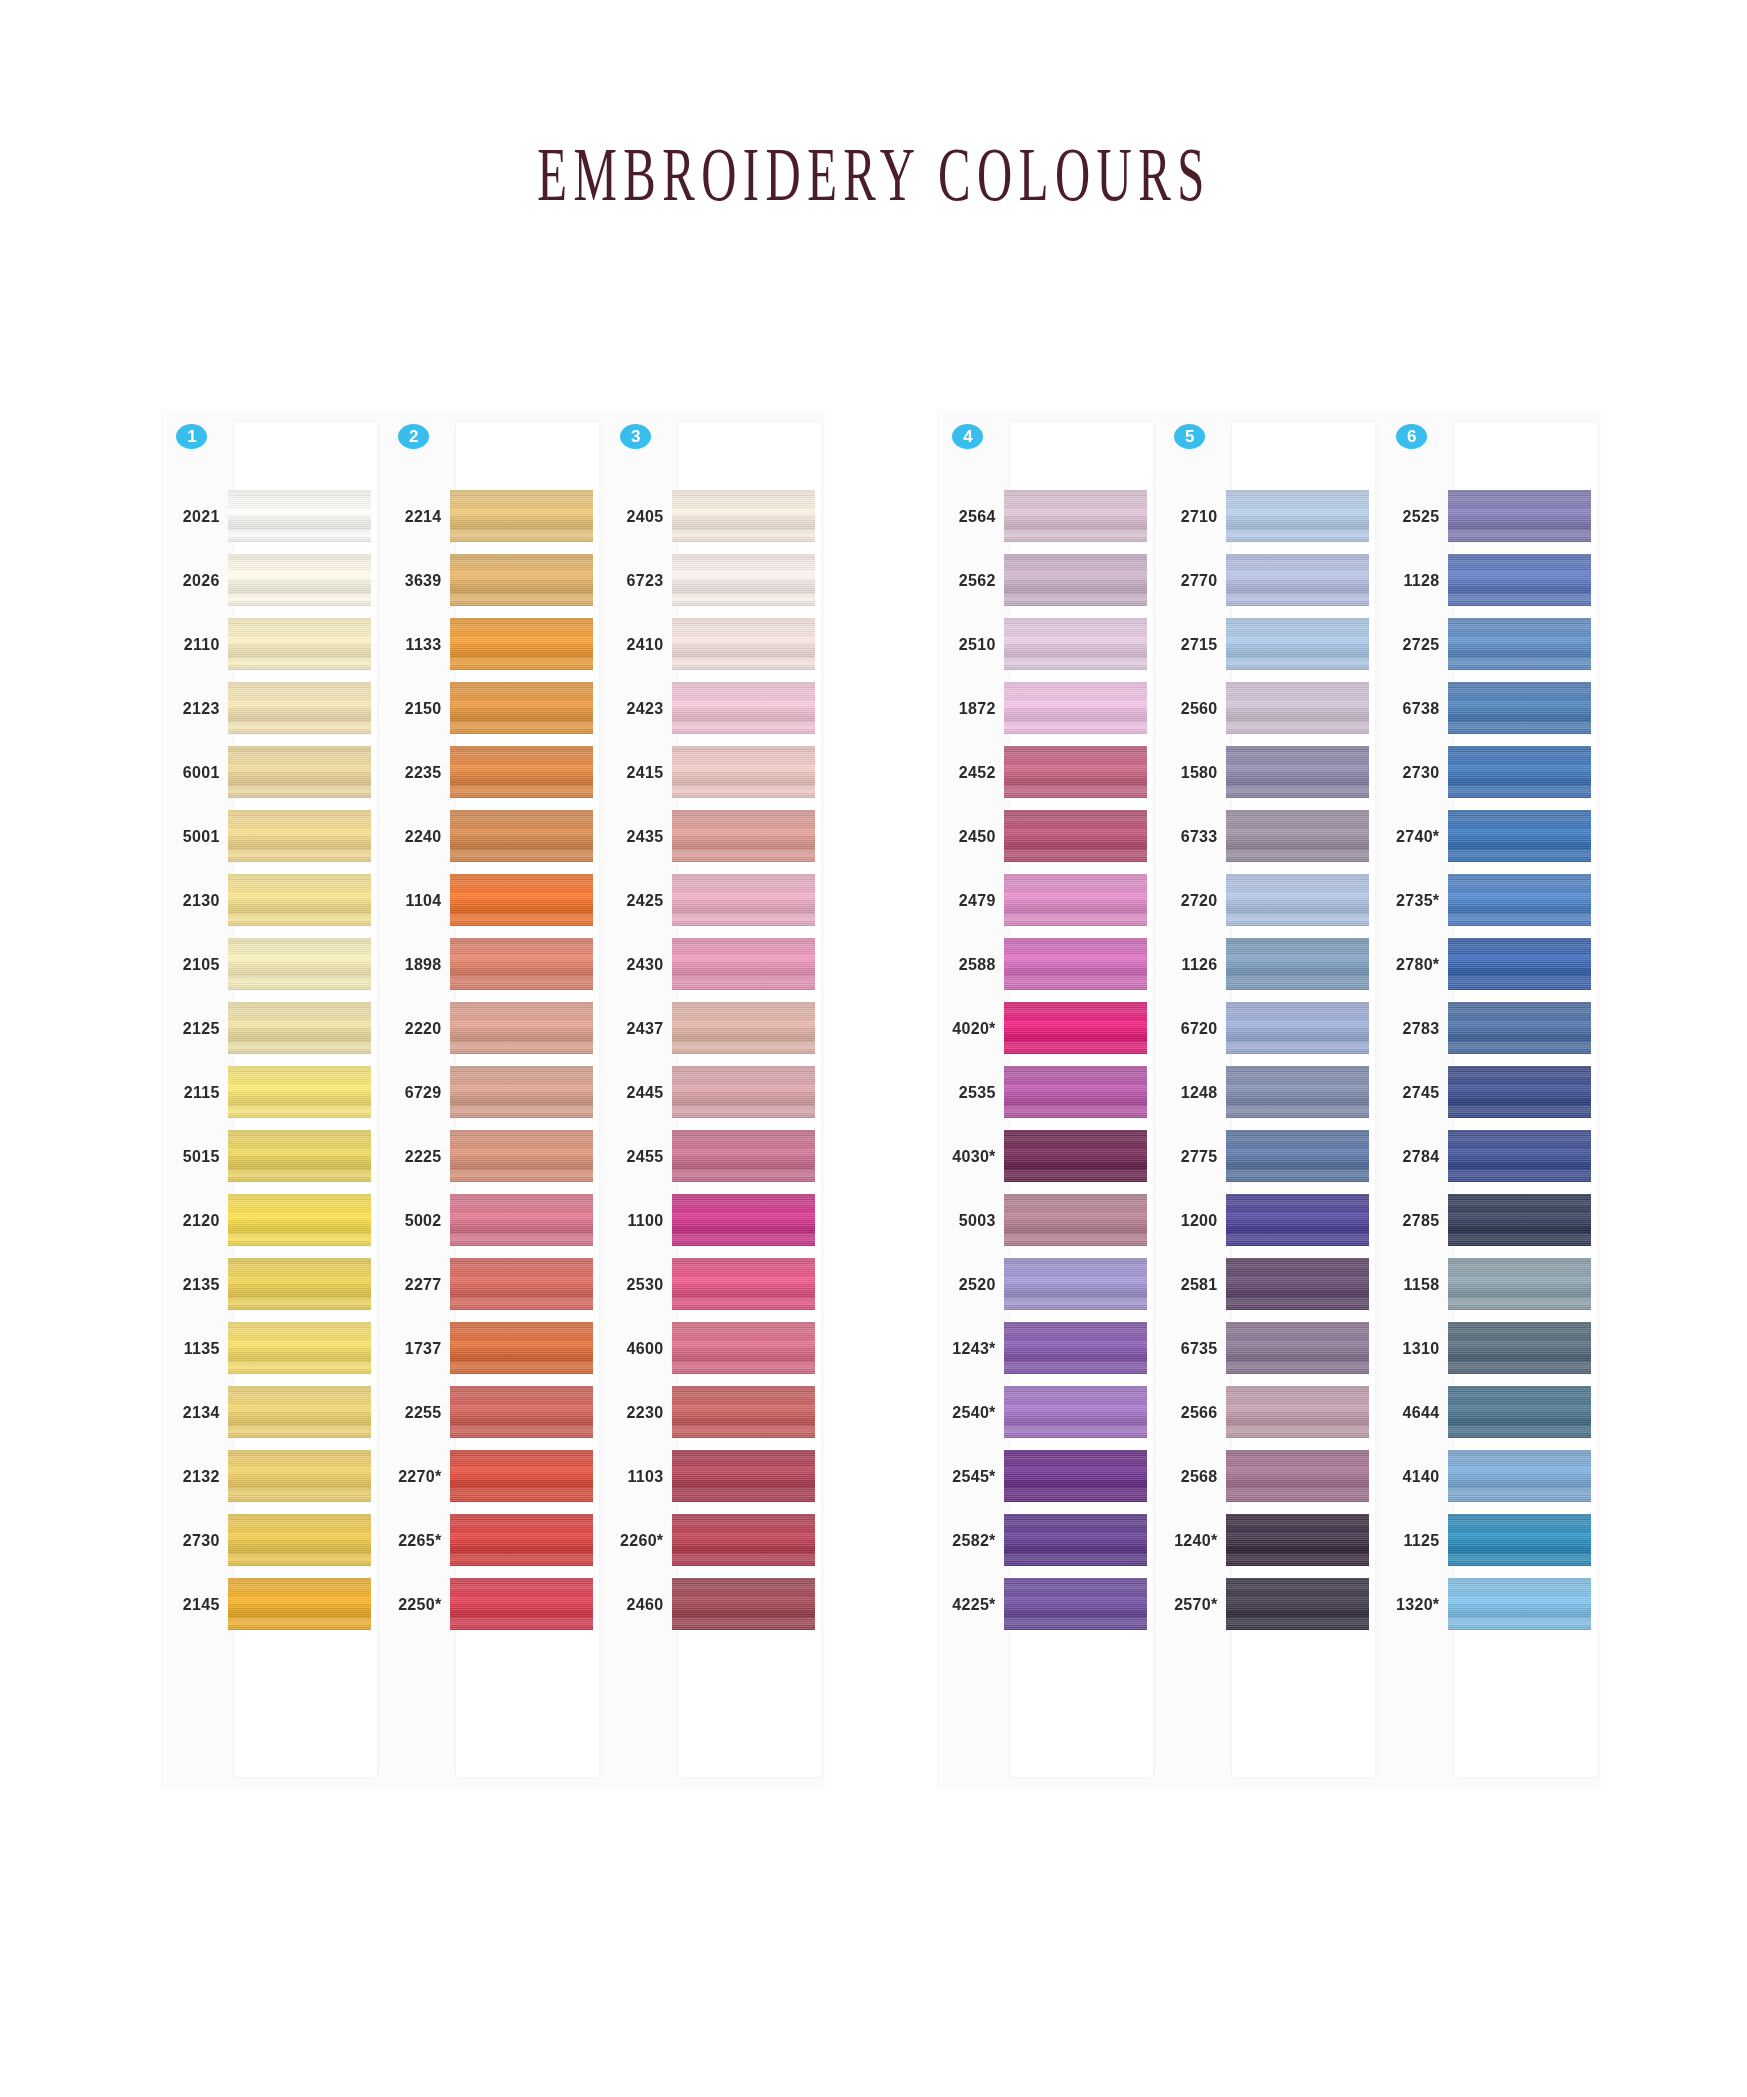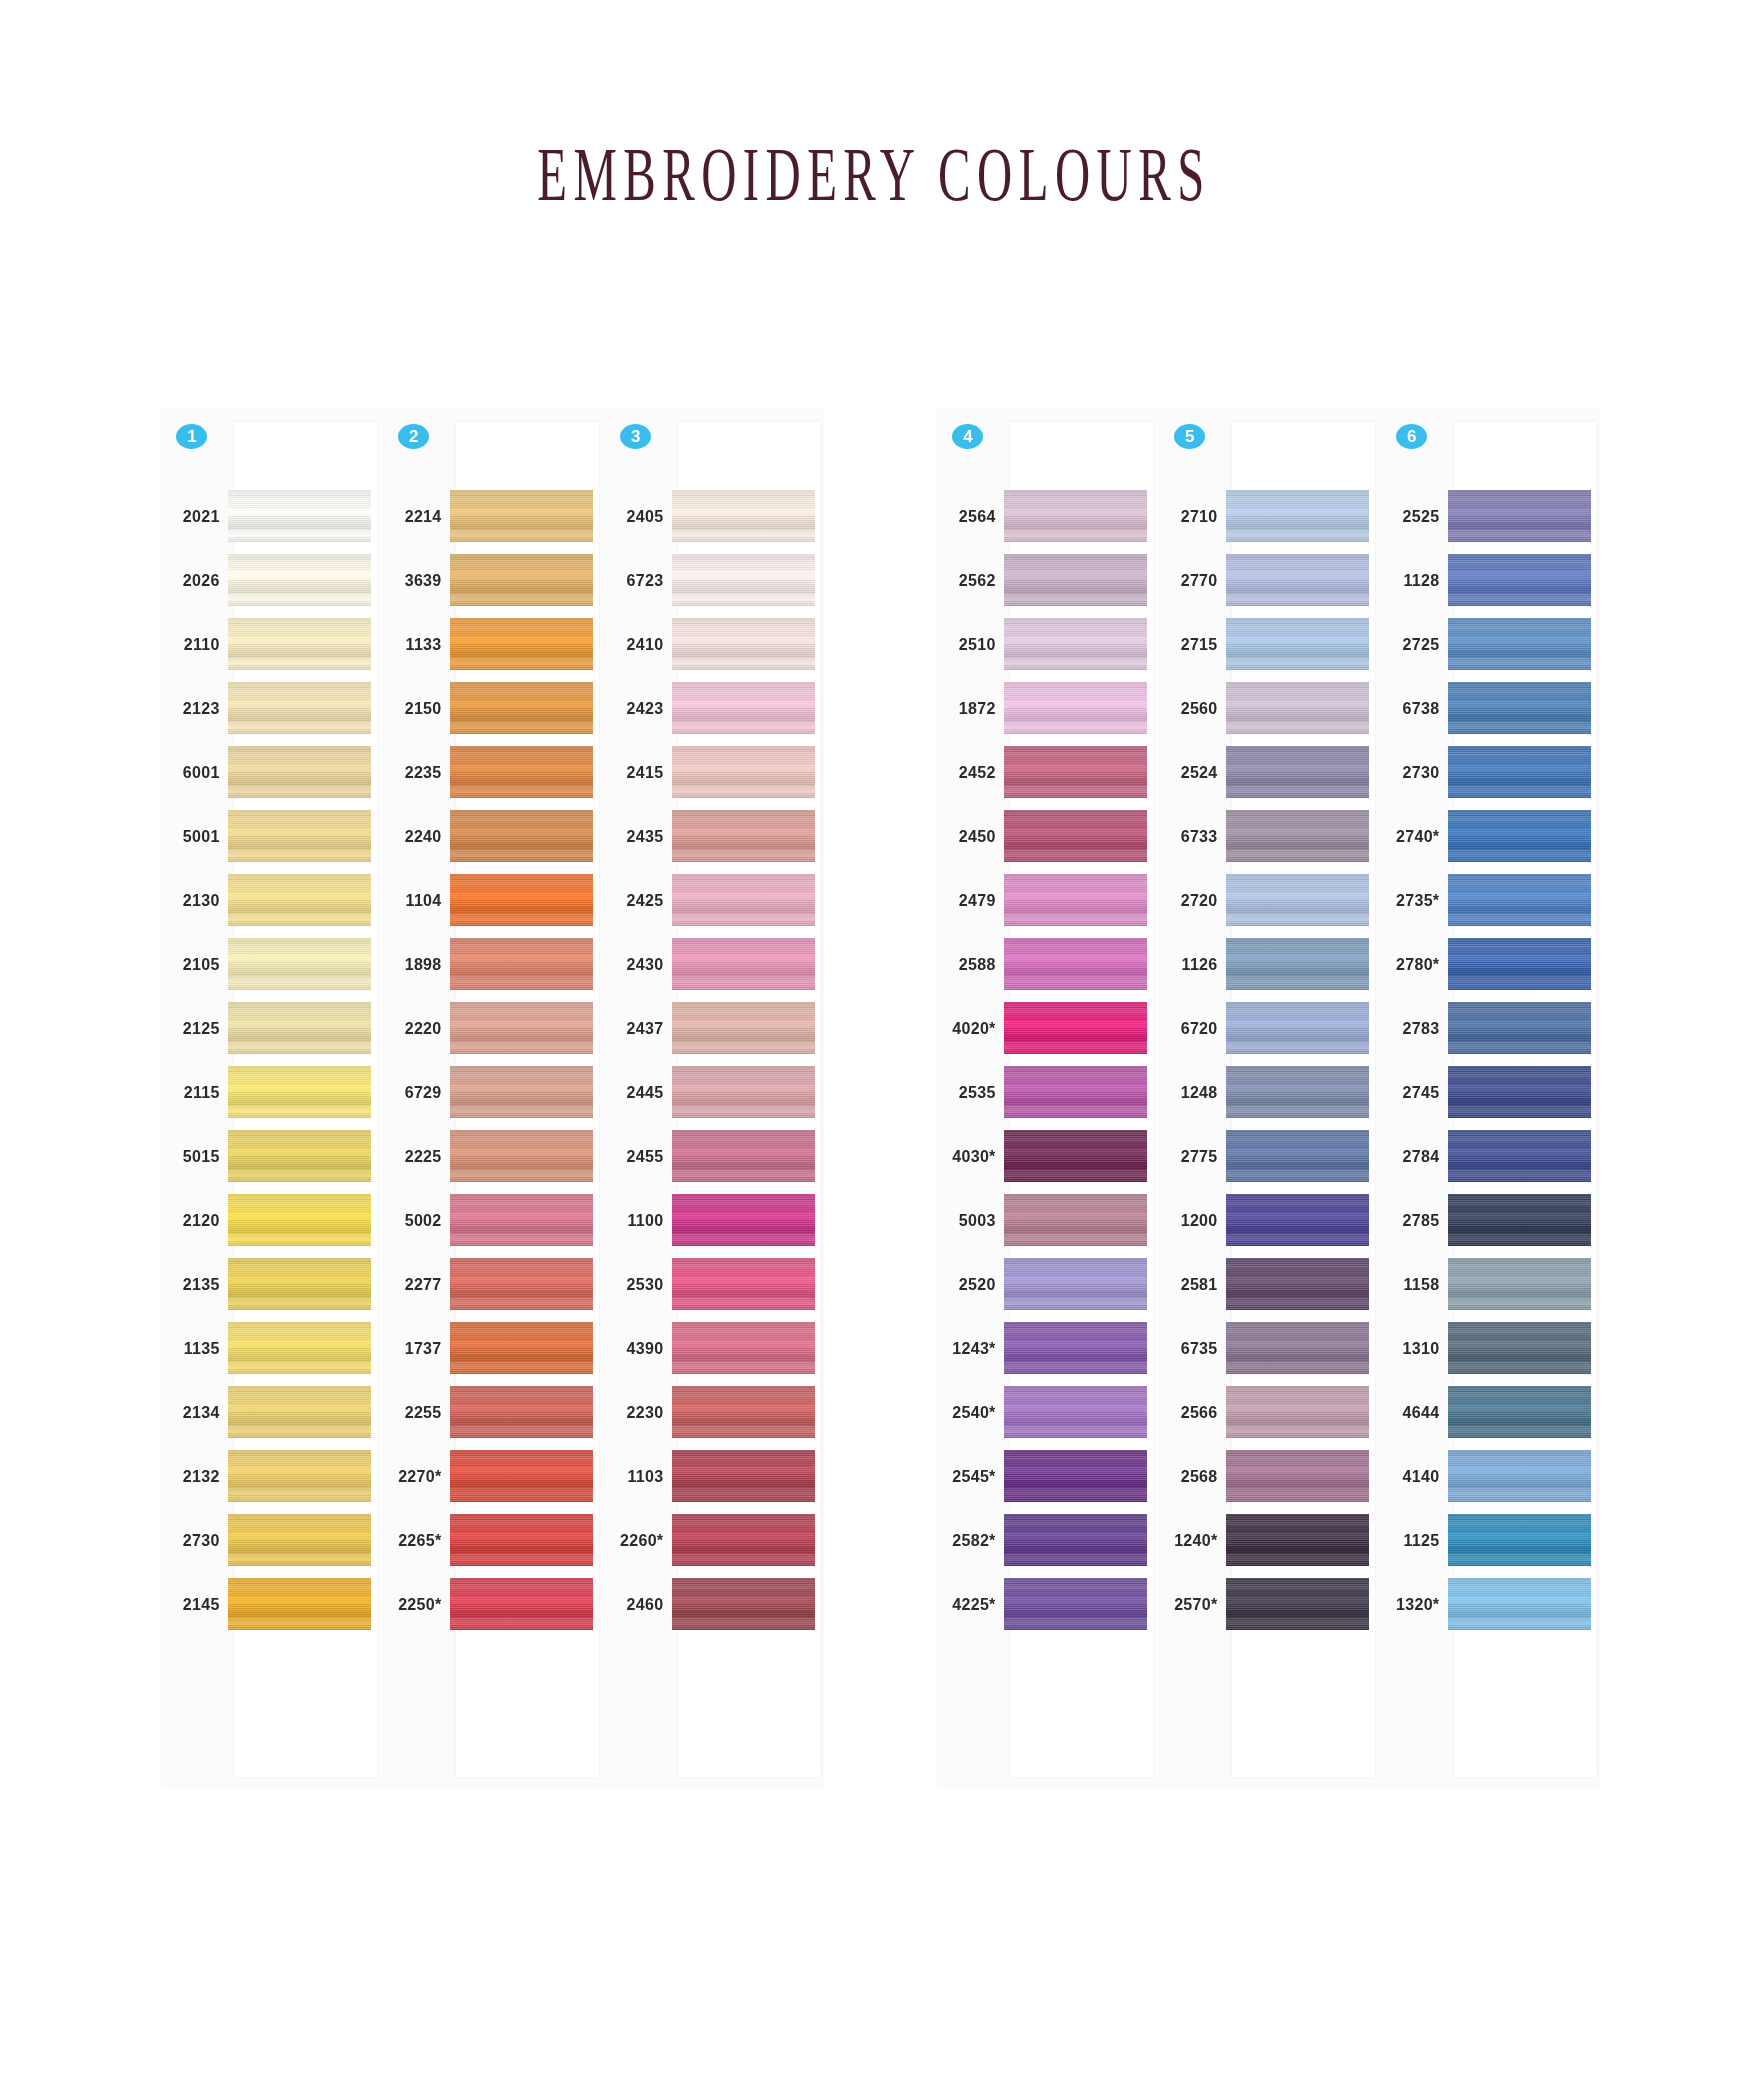--- a/index.html
+++ b/index.html
@@ -458,21 +458,21 @@
                 <div class="swatch" style="background-color: rgb(205, 51, 137);"></div>
               </div>
             </div>
             <div class="row">
               <div class="code">2530</div>
               <div class="swatch-slot">
                 <div class="swatch" style="background-color: rgb(227, 83, 132);"></div>
               </div>
             </div>
             <div class="row">
-              <div class="code">4390</div>
+              <div class="code">4600</div>
               <div class="swatch-slot">
                 <div class="swatch" style="background-color: rgb(217, 106, 133);"></div>
               </div>
             </div>
             <div class="row">
               <div class="code">2230</div>
               <div class="swatch-slot">
                 <div class="swatch" style="background-color: rgb(200, 93, 94);"></div>
               </div>
             </div>
@@ -636,21 +636,21 @@
                 <div class="swatch" style="background-color: rgb(169, 198, 229);"></div>
               </div>
             </div>
             <div class="row">
               <div class="code">2560</div>
               <div class="swatch-slot">
                 <div class="swatch" style="background-color: rgb(207, 192, 211);"></div>
               </div>
             </div>
             <div class="row">
-              <div class="code">2524</div>
+              <div class="code">1580</div>
               <div class="swatch-slot">
                 <div class="swatch" style="background-color: rgb(141, 134, 169);"></div>
               </div>
             </div>
             <div class="row">
               <div class="code">6733</div>
               <div class="swatch-slot">
                 <div class="swatch" style="background-color: rgb(154, 141, 159);"></div>
               </div>
             </div>

